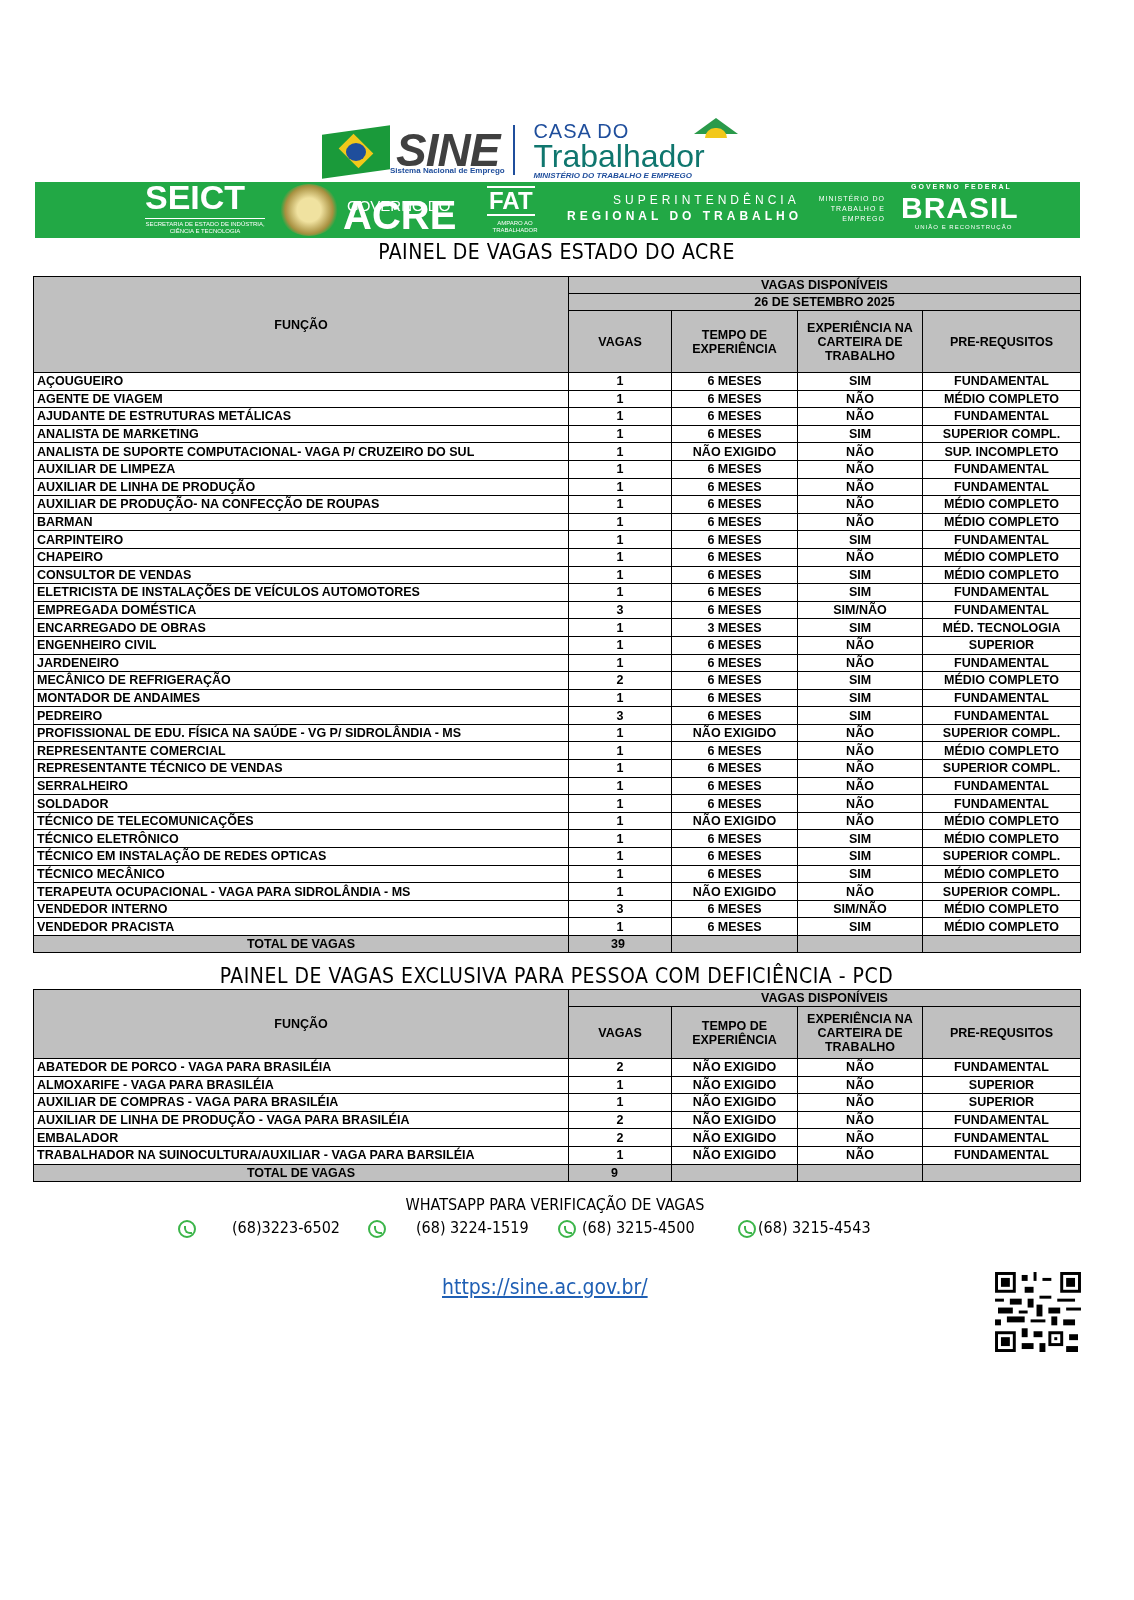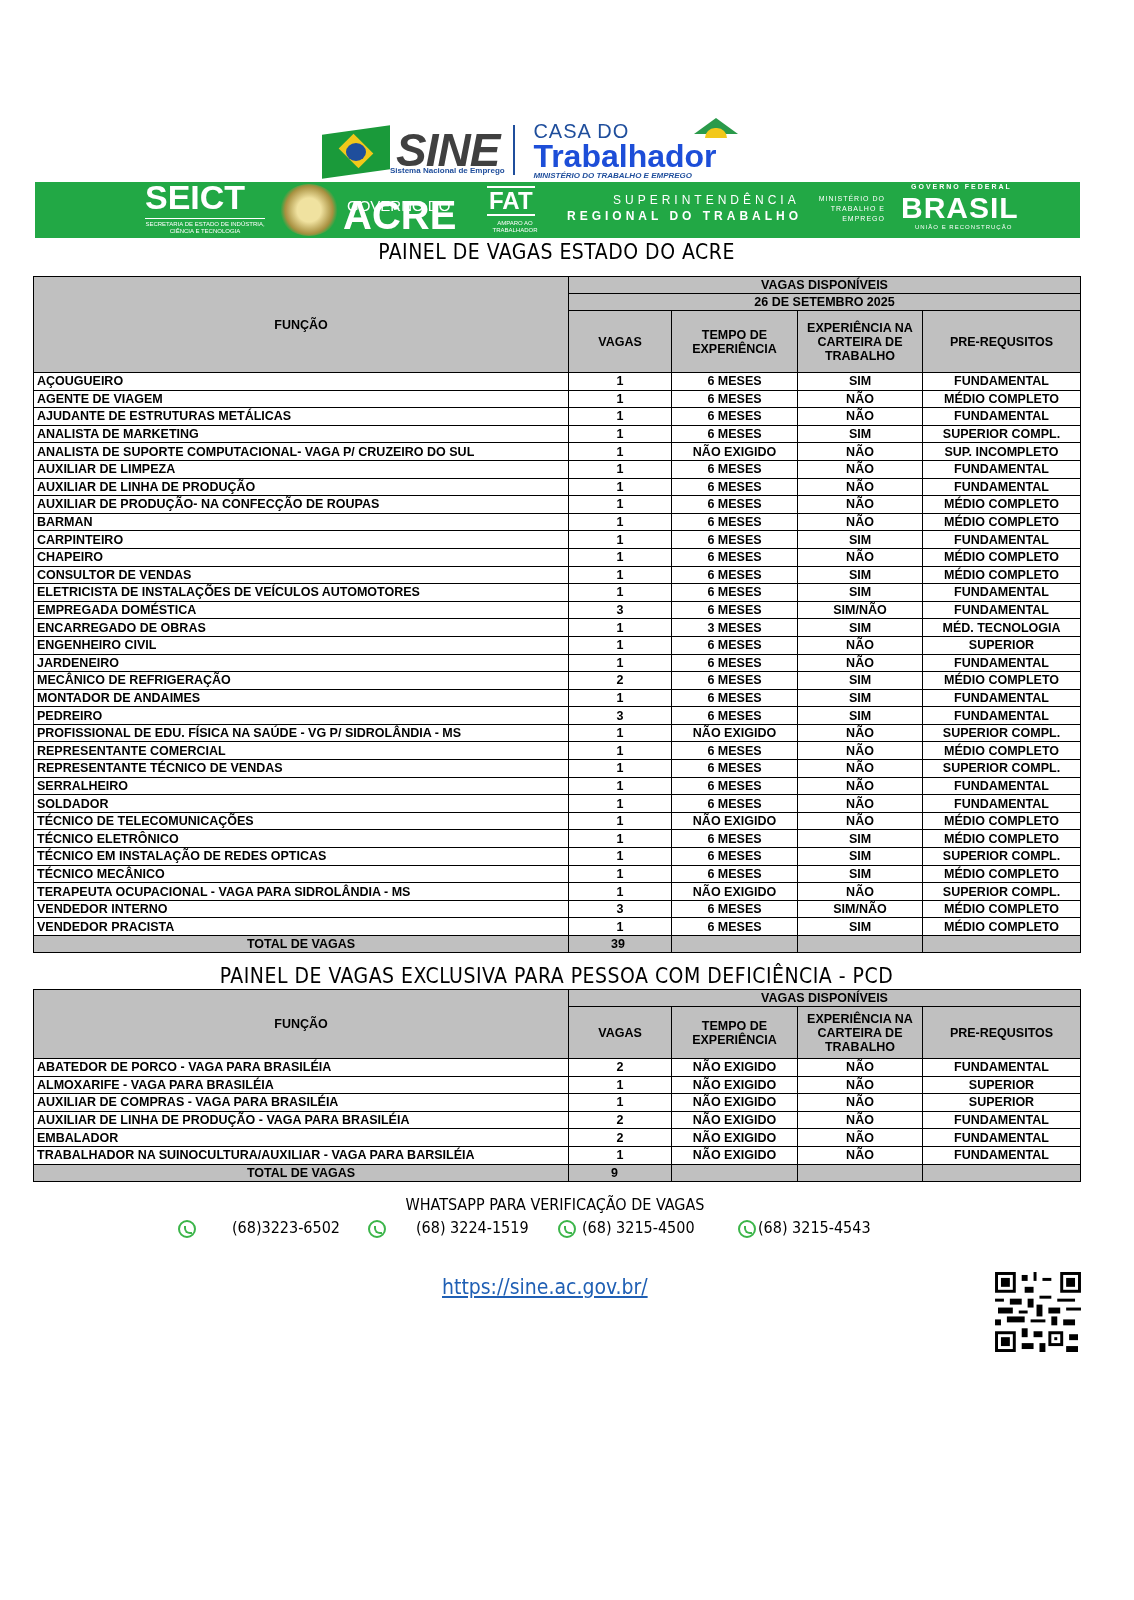--- a/index.html
+++ b/index.html
@@ -7,21 +7,21 @@
   .logo-top{position:absolute;left:322px;top:118px;width:470px;height:64px;display:flex;align-items:center;}
   .flag{width:68px;height:52px;position:relative;}
   .flag .g{position:absolute;left:0;top:6px;width:68px;height:44px;background:#1a9a3a;transform:skewY(-8deg);}
   .flag .y{position:absolute;left:14px;top:12px;width:40px;height:30px;background:#f2c81a;transform:rotate(45deg) scale(.7);}
   .flag .b{position:absolute;left:24px;top:19px;width:20px;height:18px;border-radius:50%;background:#1f4e9c;}
   .sine{font-weight:bold;font-style:italic;font-size:46px;color:#404040;margin-left:6px;line-height:46px;letter-spacing:-1px;}
   .sine-sub{position:absolute;left:76px;top:50px;font-size:8px;font-weight:bold;color:#1f4e9c;}
   .sep{width:2px;height:50px;background:#1f4e9c;margin:0 18px 0 14px;}
   .casa{display:flex;flex-direction:column;}
   .casa1{font-size:20px;color:#1f4e9c;letter-spacing:1px;line-height:20px;}
-  .casa2{font-size:32px;font-weight:bold;color:#1d4ed8;line-height:30px;}
+  .casa2{font-size:32px;font-weight:normal;color:#0f766e;line-height:30px;}
   .casa3{font-size:8px;font-style:italic;color:#1f4e9c;font-weight:bold;}
   .roof{position:absolute;left:694px;top:118px;width:0;height:0;border-left:22px solid transparent;border-right:22px solid transparent;border-bottom:16px solid #2a9a4a;}
   .roof-sun{position:absolute;left:705px;top:128px;width:22px;height:10px;border-radius:11px 11px 0 0;background:#f2c81a;}
   .banner{position:absolute;left:35px;top:182px;width:1045px;height:56px;background:#22a845;color:#fff;}
   .banner .seict{position:absolute;left:110px;top:-4px;font-size:34px;font-weight:bold;line-height:38px;}
   .banner .seict-sub{position:absolute;left:110px;top:36px;width:120px;font-size:6px;text-align:center;line-height:7px;border-top:1px solid #fff;padding-top:2px;}
   .banner .coat{position:absolute;left:244px;top:2px;width:60px;height:52px;border-radius:50%;background:radial-gradient(circle,#f0e2a0 30%,#a89040 60%,#22a845 72%);}
   .banner .gov{position:absolute;left:312px;top:16px;font-size:15px;line-height:16px;}
   .banner .acre{position:absolute;left:308px;top:12px;font-size:40px;font-weight:bold;line-height:42px;}
   .banner .fat{position:absolute;left:452px;top:4px;font-size:24px;font-weight:bold;border-top:2px solid #fff;border-bottom:2px solid #fff;line-height:26px;padding:0 2px;}

